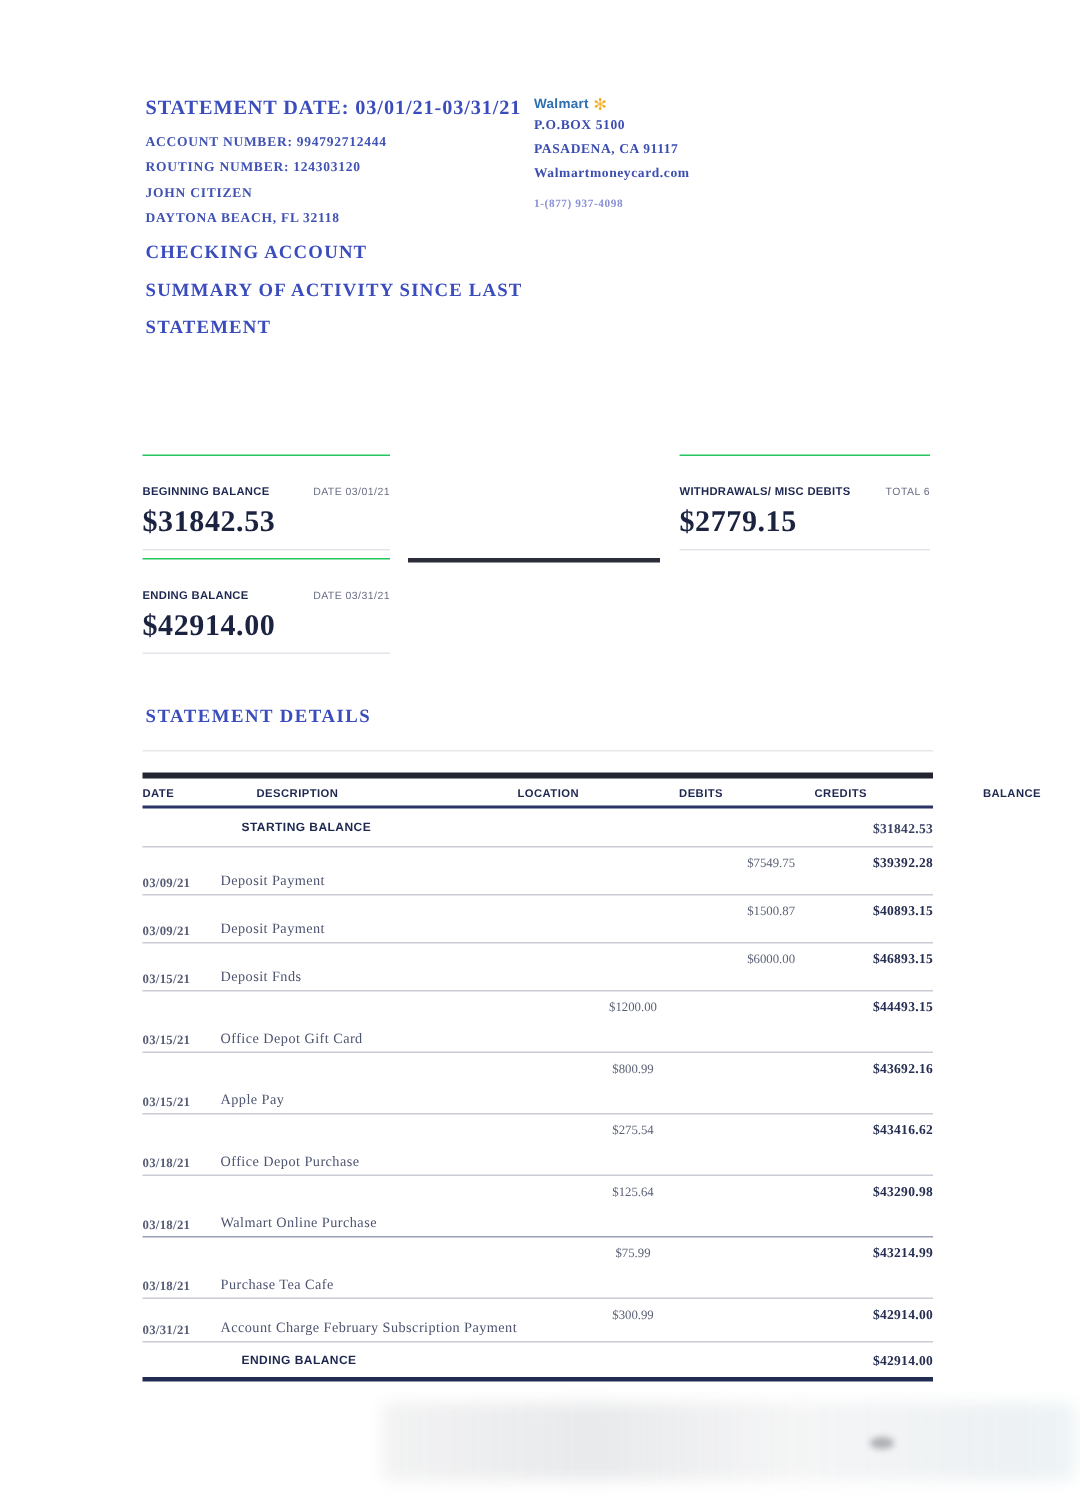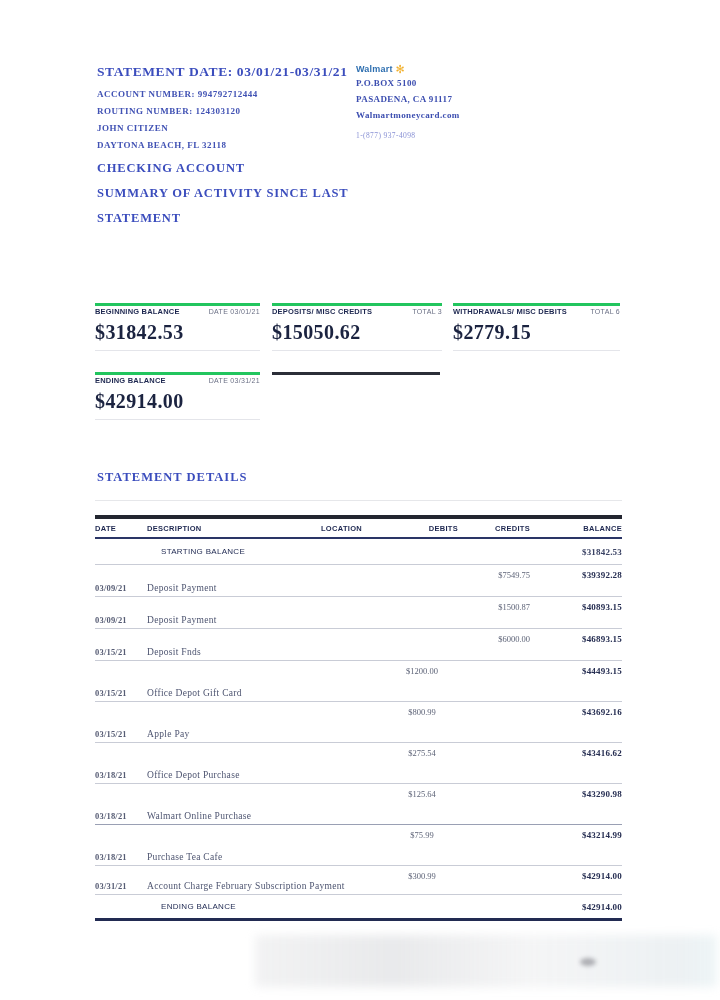--- a/index.html
+++ b/index.html
@@ -50,29 +50,29 @@
   .moneycard {
     font-family: "Liberation Sans", sans-serif;
     font-size: 21px; font-weight: 600; color: #3578be;
     letter-spacing: 0.3px; line-height: 24px; margin-bottom: 8px;
   }
   .brand-addr {
     font-size: 9px; font-weight: 700; color: #3c4eb0;
     letter-spacing: 0.4px; line-height: 16px;
   }
   .brand-phone {
-    font-size: 7.5px; font-weight: 400; color: #8890d4;
+    font-size: 7.5px; font-weight: 700; color: #8890d4;
     letter-spacing: 0.4px; margin-top: 8px;
   }
 
   
   .sbox {
     position: absolute;
-    border-top: 3px solid #22c55e;
-    padding-top: 1px;
+    border-top: 1px solid #22c55e;
+    padding-top: 19px;
     border-bottom: 1px solid #e4e5ea;
   }
   .sbox-head {
     display: flex; justify-content: space-between; align-items: baseline;
     font-family: "Liberation Sans", sans-serif;
   }
   .sbox-label {
     font-size: 7.5px; font-weight: 700; color: #1d2750; letter-spacing: 0.2px;
   }
   .sbox-meta {
@@ -97,20 +97,21 @@
     background: #e6e7ea;
   }
 
   .tbl {
     position: absolute; left: 95px; top: 515px; width: 527px;
     border-top: 4px solid #232630;
   }
   .t-grid {
     display: grid;
     grid-template-columns: 52px 150px 1fr 72px 72px 92px;
+    gap: 24px;
   }
   .t-head {
     height: 20px;
     align-items: center;
     border-bottom: 2px solid #2a3566;
     font-family: "Liberation Sans", sans-serif;
     font-size: 7.5px; font-weight: 700; color: #1d2750; letter-spacing: 0.3px;
   }
   .t-head .col-location { text-align: center; }
   .t-head .col-debits, .t-head .col-credits { text-align: right; }
@@ -146,21 +147,21 @@
 
   .row-credit { height: 32px; }
   .row-debit  { height: 41px; }
   .t-row:nth-last-child(2) { height: 29px; }
   .t-row:nth-child(8) { border-bottom-color: #9aa0b4; }
 
   .row-summary, .row-summary-end { height: 26px; }
   .row-summary .desc, .row-summary-end .desc {
     align-self: center; padding: 0 0 0 14px;
     font-family: "Liberation Sans", sans-serif;
-    font-size: 8px; font-weight: 400; color: #1d2750; letter-spacing: 0.3px;
+    font-size: 8px; font-weight: 700; color: #1d2750; letter-spacing: 0.3px;
   }
   .row-summary .balance, .row-summary-end .balance {
     align-self: center; padding-top: 0;
   }
   .row-summary .balance { font-weight: 600; color: #3a4264; }
   .row-summary-end {
     border-bottom: 3px solid #222b52;
   }
 
   
@@ -208,27 +209,20 @@
   </div>
 
   <div class="sbox" style="left:95px; top:303px; width:165px;">
     <div class="sbox-head">
       <span class="sbox-label">BEGINNING BALANCE</span>
       <span class="sbox-meta">DATE 03/01/21</span>
     </div>
     <div class="sbox-amount">$31842.53</div>
   </div>
 
-  <div class="sbox" style="left:272px; top:303px; width:170px;">
-    <div class="sbox-head">
-      <span class="sbox-label">DEPOSITS/ MISC CREDITS</span>
-      <span class="sbox-meta">TOTAL 3</span>
-    </div>
-    <div class="sbox-amount">$15050.62</div>
-  </div>
 
   <div class="sbox" style="left:453px; top:303px; width:167px;">
     <div class="sbox-head">
       <span class="sbox-label">WITHDRAWALS/ MISC DEBITS</span>
       <span class="sbox-meta">TOTAL 6</span>
     </div>
     <div class="sbox-amount">$2779.15</div>
   </div>
 
   <div class="sbox" style="left:95px; top:372px; width:165px;">

